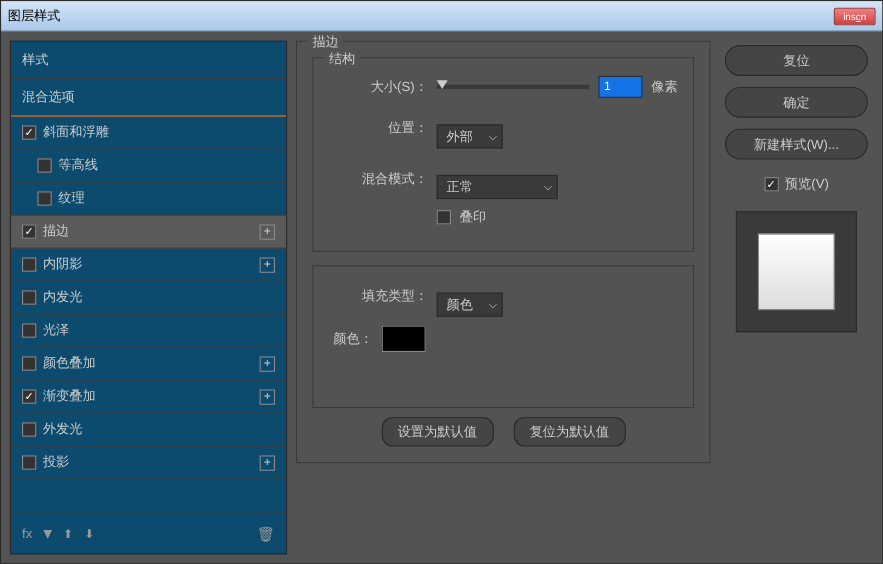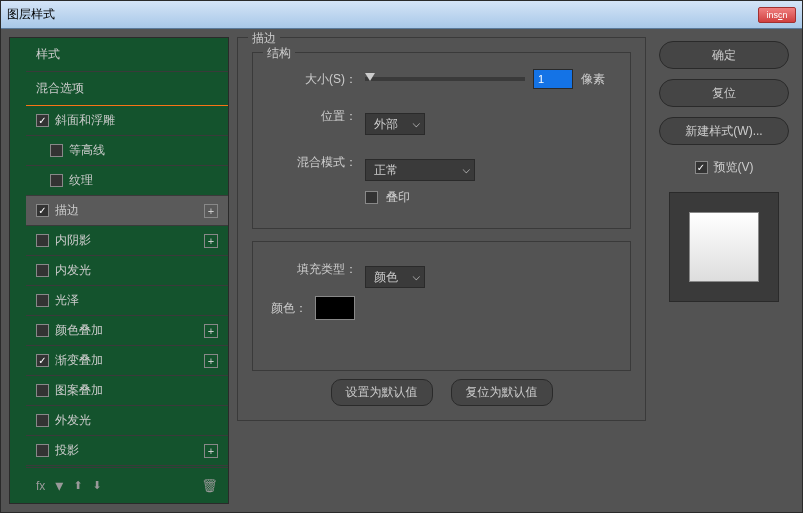--- a/index.html
+++ b/index.html
@@ -2,21 +2,21 @@
 <html><head>
 <meta charset="utf-8">
 <style>
 * { margin: 0; padding: 0; box-sizing: border-box; font-family: "Microsoft YaHei", sans-serif; }
 body { background: #4a4a4a; width: 803px; height: 513px; overflow: hidden; }
 .window { width: 803px; height: 513px; background: #535353; border: 1px solid #2a2a2a; }
 .titlebar { height: 28px; background: linear-gradient(#d4e4f7, #a8c8e8); display: flex; align-items: center; padding: 0 6px; justify-content: space-between; border-bottom: 1px solid #5a7a9a; }
 .titlebar-text { color: #000; font-size: 12px; }
 .close-btn { width: 38px; height: 16px; background: linear-gradient(#f08080, #d04040); border: 1px solid #a03030; border-radius: 2px; color: #fff; font-size: 9px; text-align: center; line-height: 14px; }
 .content { display: flex; padding: 8px; gap: 8px; height: calc(100% - 28px); }
-.left-panel { width: 220px; background: #14532d; border: 1px solid #2a2a2a; display: flex; flex-direction: column; padding-left: 16px; }
+.left-panel { width: 252px; background: #0c4a6e; border: 1px solid #2a2a2a; display: flex; flex-direction: column; }
 .styles-label { color: #ccc; font-size: 12px; padding: 8px 10px; border-bottom: 1px solid #3a3a3a; }
 .blend-label { color: #ccc; font-size: 12px; padding: 8px 10px; border-bottom: 1px solid #f97316; }
 .style-item { display: flex; align-items: center; padding: 6px 10px; color: #ccc; font-size: 12px; border-bottom: 1px solid #3a3a3a; justify-content: space-between; cursor: pointer; }
 .style-item.selected { background: #5a5a5a; }
 .style-item.sub { padding-left: 24px; }
 .style-item .left { display: flex; align-items: center; gap: 6px; }
 .checkbox { width: 13px; height: 13px; border: 1px solid #888; background: #333; display: inline-flex; align-items: center; justify-content: center; }
 .checkbox.checked::after { content: "✓"; color: #fff; font-size: 10px; }
 .plus-icon { width: 14px; height: 14px; border: 1px solid #888; display: inline-flex; align-items: center; justify-content: center; color: #ccc; font-size: 11px; }
 .left-footer { margin-top: auto; padding: 8px 10px; display: flex; align-items: center; gap: 10px; color: #999; border-top: 1px solid #3a3a3a; }
@@ -111,26 +111,20 @@
           <div class="style-item">
             <span class="left">
               <span class="checkbox checked"></span>
               <span>渐变叠加</span>
             </span>
             <span class="plus-icon">+</span>
           </div>
           <div class="style-item">
             <span class="left">
               <span class="checkbox"></span>
-              <span>图案叠加</span>
-            </span>
-          </div>
-          <div class="style-item">
-            <span class="left">
-              <span class="checkbox"></span>
               <span>外发光</span>
             </span>
           </div>
           <div class="style-item">
             <span class="left">
               <span class="checkbox"></span>
               <span>投影</span>
             </span>
             <span class="plus-icon">+</span>
           </div>
@@ -184,22 +178,22 @@
         </div>
 
         <div class="btn-row">
           <span class="flat-btn">设置为默认值</span>
           <span class="flat-btn">复位为默认值</span>
         </div>
       </div>
     </div>
 
     <div class="right-panel">
+      <div class="pill-btn">复位</div>
       <div class="pill-btn">确定</div>
-      <div class="pill-btn">复位</div>
       <div class="pill-btn">新建样式(W)...</div>
       <div class="preview-row">
         <span class="checkbox checked"></span>
         <span>预览(V)</span>
       </div>
       <div class="preview-box">
         <div class="preview-inner"></div>
       </div>
     </div>
   </div>

